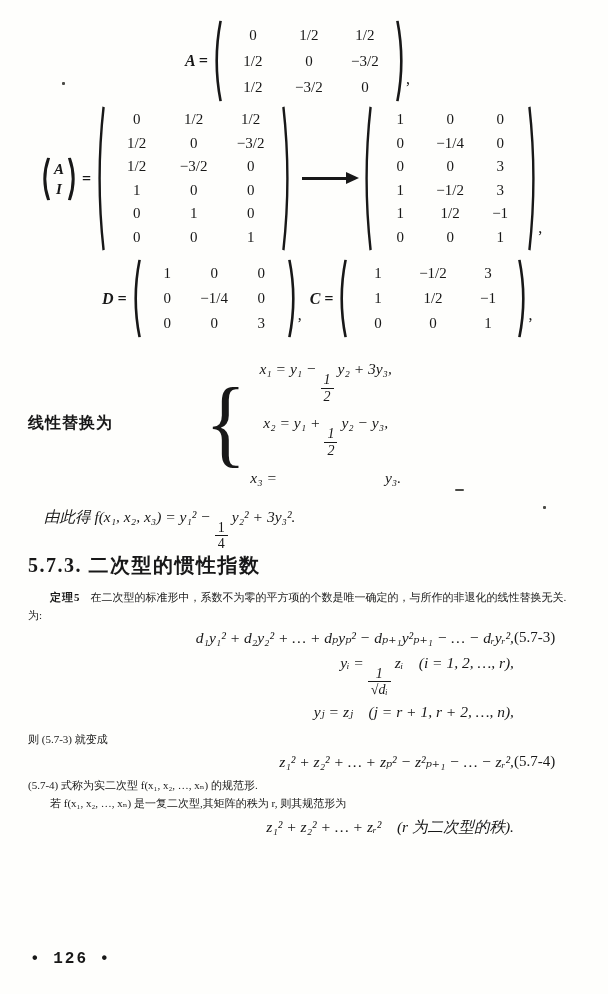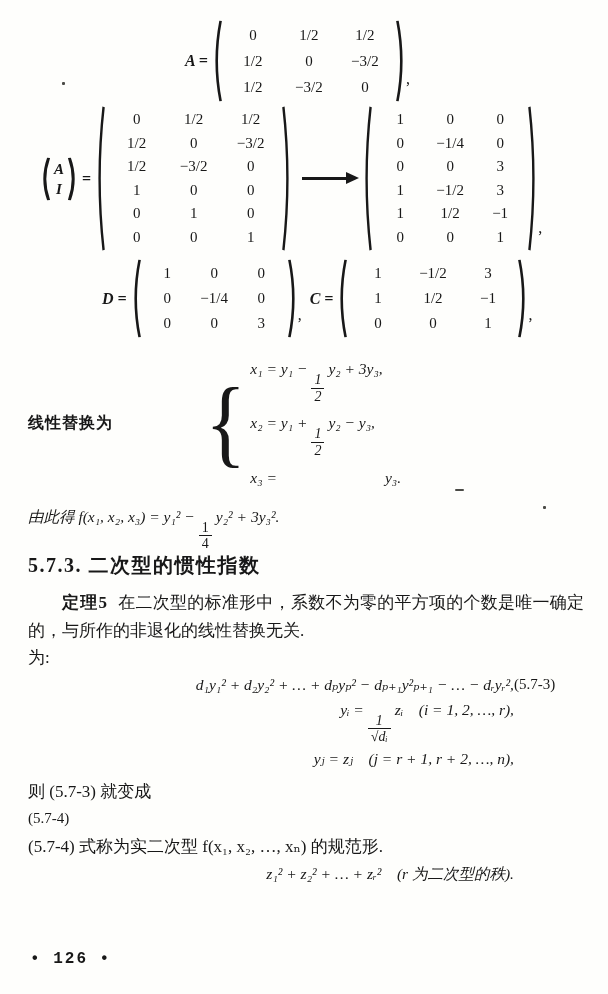--- a/index.html
+++ b/index.html
@@ -37,27 +37,27 @@
   }
   
   .math { font-style:italic; font-size:15.5px; }
   .frac { display:inline-flex; flex-direction:column; align-items:center; vertical-align:-10px; margin:0 4px; line-height:1.05; font-size:14px; }
   .frac .den { border-top:1.3px solid #181818; padding:1px 3px 0 3px; }
   .frac .num { padding:0 3px; }
   
   .subst { display:flex; align-items:center; margin-top:16px; }
   .subst-label { font-size:16px; font-weight:600; letter-spacing:1px; }
   .brace { font-size:86px; font-weight:200; line-height:1; transform:scaleY(1.12); margin-right:4px; }
-  .sys { display:flex; flex-direction:column; gap:4px; }
+  .sys { display:flex; flex-direction:column; gap:4px;align-items:center; }
   .sys .math { line-height:30px; white-space:pre; }
   .eq3-gap { display:inline-block; width:108px; }
   
   .line { font-size:16px; line-height:1.5; }
   .heading { font-size:20px; font-weight:bold; letter-spacing:1.5px; }
-  .para { font-size:17px; line-height:1.62; text-indent:2em; margin-top:6px; text-align:justify; }
+  .para { font-size:11px; line-height:1.62; text-indent:2em; margin-top:6px; text-align:justify; }
   .para.noindent { text-indent:0; }
   .plabel { font-weight:bold; letter-spacing:1px; margin-right:10px; }
   .ceq { display:flex; align-items:center; margin-top:4px; }
   .ceq .eqc { flex:1; text-align:right; }
   .ceq .tag { width:70px; text-align:left; font-size:15px; padding-right:16px; font-style:normal; }
   .footer { position:absolute; left:30px; bottom:26px; font-weight:bold; font-size:16px; letter-spacing:2px;font-family:Liberation Mono, monospace; }
   .speck { position:absolute; background:#4a4a46; border-radius:1px; }
 </style>
 </head>
 <body>
@@ -256,21 +256,21 @@
   <div class="subst">
     <span class="subst-label">线性替换为</span>
     <span class="brace" style="margin-left:92px;">{</span>
     <span class="sys">
       <span class="math"><span>x₁ = y₁ −</span><span class="frac"><span class="num">1</span><span class="den">2</span></span><span>y₂ + 3y₃,</span></span>
       <span class="math"><span>x₂ = y₁ +</span><span class="frac"><span class="num">1</span><span class="den">2</span></span><span>y₂ − y₃,</span></span>
       <span class="math"><span>x₃ =</span><span class="eq3-gap"></span><span>y₃.</span></span>
     </span>
   </div>
 
-  <div class="line math" style="margin-top:12px; font-style:normal;">
+  <div class="line math" style="margin-top:12px; font-style:normal;margin-left:16px;">
     <span class="math">由此得 f(x₁, x₂, x₃) = y₁² −</span><span class="frac">
         <span class="num">1</span>
         <span class="den">4</span>
       </span><span class="math">y₂² + 3y₃².</span>
   </div>
 
   <div class="heading">5.7.3. 二次型的惯性指数</div>
 
   <p class="para" style="margin-top:10px;"><span class="plabel">定理5</span><span>在二次型的标准形中，系数不为零的平方项的个数是唯一确定的，与所作的非退化的线性替换无关.</span></p>
 
@@ -291,25 +291,27 @@
   </div>
 
   <div class="ceq" style="">
     <span class="eqc math">yⱼ = zⱼ　(j = r + 1, r + 2, …, n),</span>
     <span class="tag"></span>
   </div>
 
   <p class="para noindent" style="margin-top:8px;">则 (5.7-3) 就变成</p>
 
   <div class="ceq">
+    <span class="eqc math">z₁² + z₂² + … + zₚ² − z²ₚ₊₁ − … − zᵣ²,</span>
     <span class="tag">(5.7-4)</span>
   </div>
 
   <p class="para noindent">(5.7-4) 式称为实二次型 f(x₁, x₂, …, xₙ) 的规范形.</p>
 
+  <p class="para" style="margin-top:0;">若 f(x₁, x₂, …, xₙ) 是一复二次型,其矩阵的秩为 r, 则其规范形为</p>
   <div class="ceq">
     <span class="eqc math">z₁² + z₂² + … + zᵣ²　(r 为二次型的秩).</span>
     <span class="tag"></span>
   </div>
 
   <div class="footer">• 126 •</div>
 
   <span class="speck" style="left:455px; top:489px; width:9px; height:2px;"></span>
   <span class="speck" style="left:543px; top:506px; width:3px; height:3px;"></span>
   <span class="speck" style="left:62px; top:82px; width:3px; height:3px;"></span>

